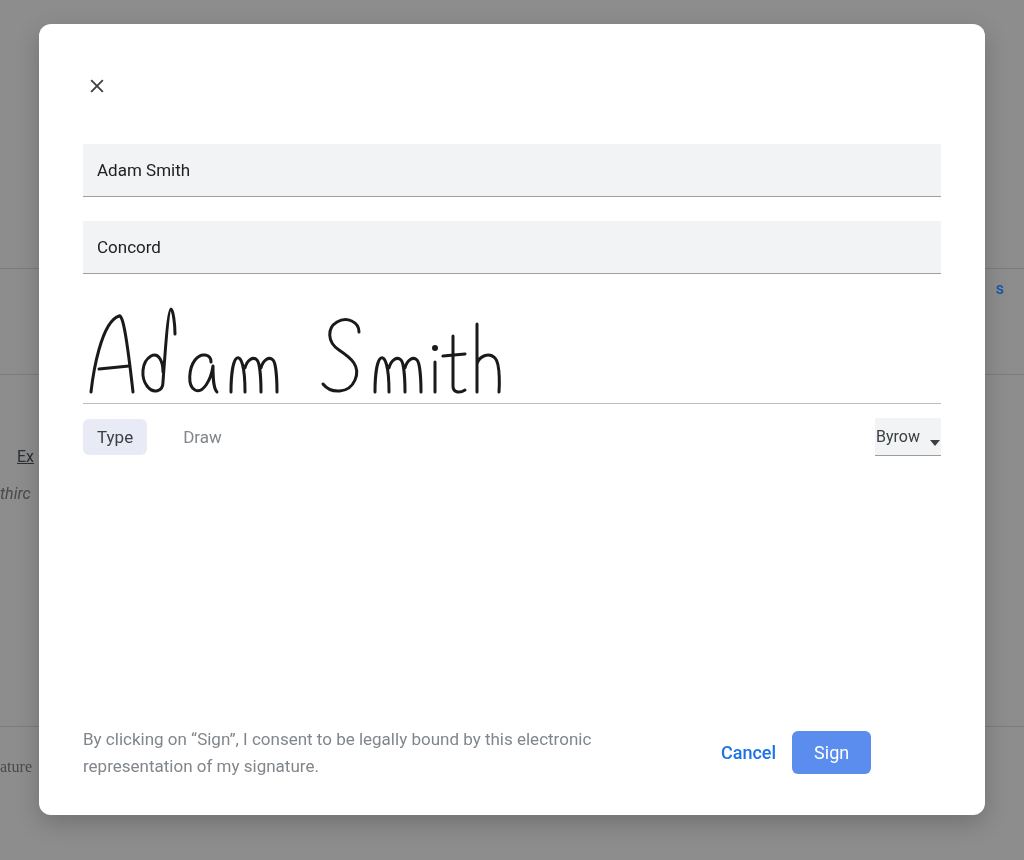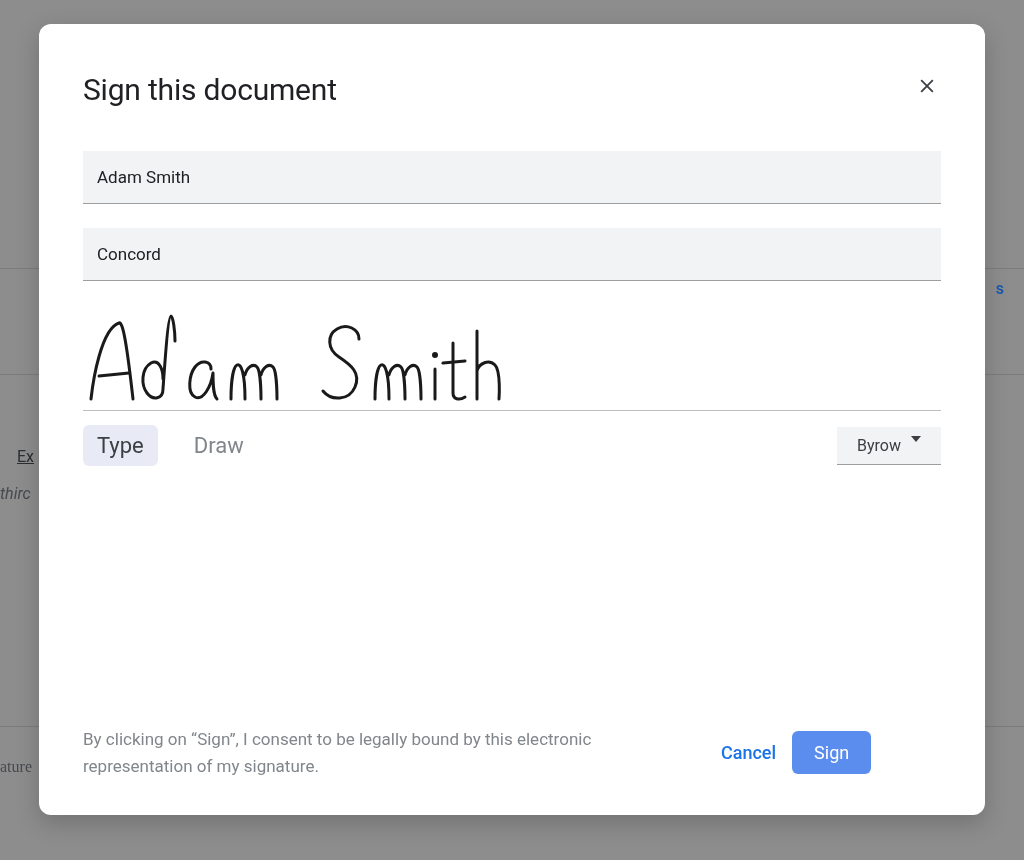--- a/index.html
+++ b/index.html
@@ -177,45 +177,45 @@
       margin-bottom: 20px;
     }
     
     .sig-tabs {
       display: flex;
       gap: 22px;
       align-items: center;
     }
     
     .sig-tab {
-      font-size: 22px;
+      font-size: 17px;
       padding: 8px 14px;
       border-radius: 6px;
       cursor: pointer;
       color: #80868b;
       border: none;
       background: none;
       font-family: inherit;
     }
     
     .sig-tab.active {
       background: #e8eaf6;
       color: #3c4043;
     }
     
     .font-select {
       background: #f1f3f4;
       border: none;
       border-bottom: 1px solid #9e9e9e;
-      padding: 9px 20px;
+      padding: 9px 1px;
       font-size: 16px;
       color: #3c4043;
       cursor: pointer;
       display: flex;
-      align-items: flex-start;
+      align-items: flex-end;
       gap: 10px;
       font-family: inherit;
     }
     
     .font-select svg {
       width: 10px;
       height: 6px;
     }
     
     .modal-footer {
@@ -273,21 +273,20 @@
   <span class="bg-hints bg-third">thirc</span>
   <span class="bg-hints bg-ature">ature</span>
   <span class="bg-hints bg-s">s</span>
 </div>
 
 <div class="overlay"></div>
 
 <div class="modal">
 
   <div class="modal-header">
-    <h1 class="modal-title">Sign this document</h1>
     <button class="close-btn">
       <svg viewBox="0 0 24 24" fill="none" stroke="currentColor" stroke-width="2.2">
         <line x1="5" y1="5" x2="19" y2="19"></line>
         <line x1="19" y1="5" x2="5" y2="19"></line>
       </svg>
     </button>
   </div>
 
   <input class="field" type="text" value="Adam Smith" style="">
   <input class="field" type="text" value="Concord" style="">

